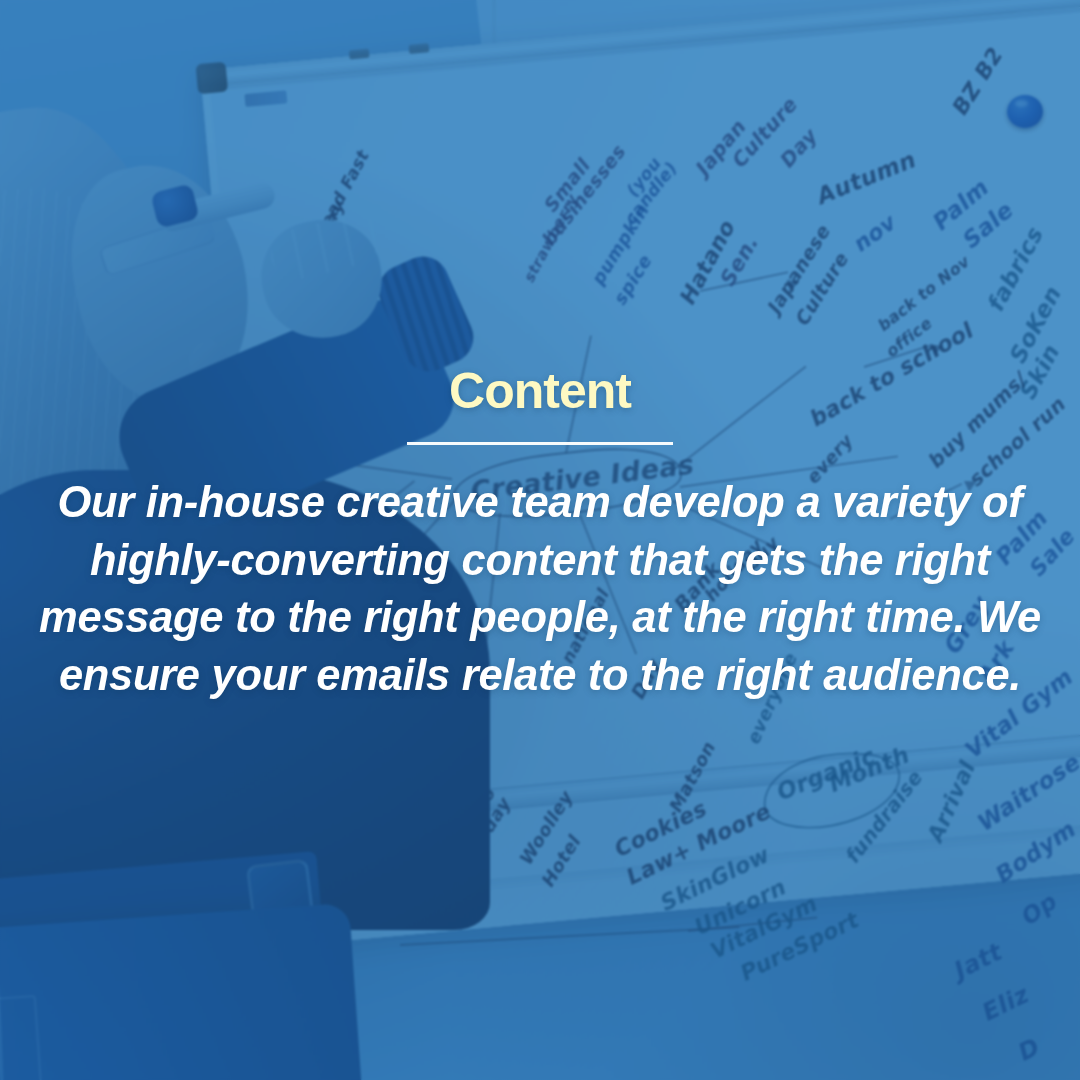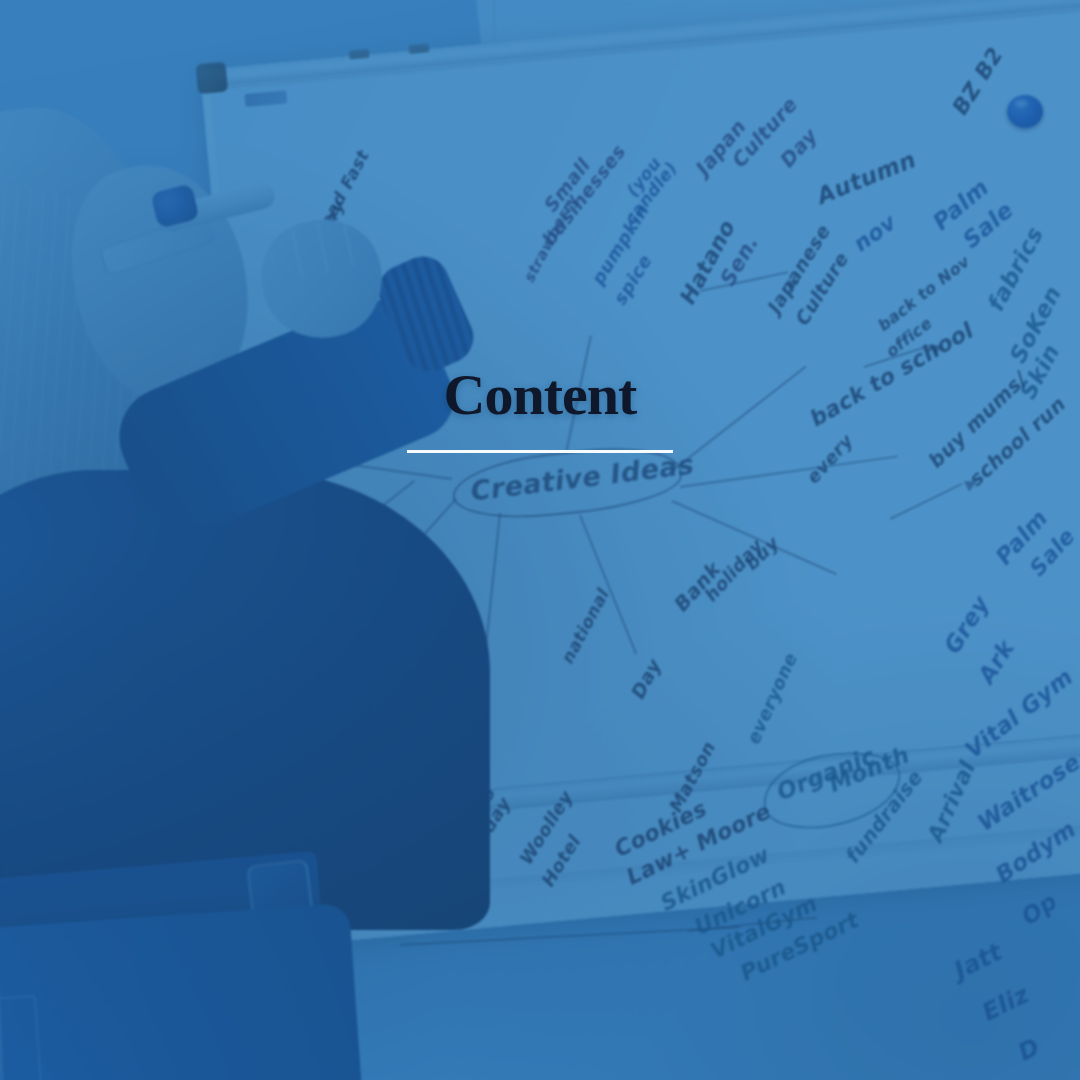--- a/index.html
+++ b/index.html
@@ -288,27 +288,26 @@
   }
 
   
   .content{
     position:absolute; inset:0;
     display:flex; flex-direction:column;
     align-items:center; justify-content:flex-start;
     padding-top:366px;
   }
   .title{
-    font-size:58px;
+    font-size:50px;
     font-weight:bold;
-    color:#0f172a;
+    color:#fef9c3;
     letter-spacing:-1px;
     line-height:1;
     text-shadow:0 2px 7px rgba(10,45,80,.30);
-    font-family:Liberation Serif, serif;
   }
   .divider{
     width:266px; height:3px;
     background:#ffffff;
     margin-top:26px;
     opacity:.96;
   }
   .body{
     margin-top:29px;
     width:1010px;
@@ -467,15 +466,16 @@
     <div class="photo-shade"></div>
     <div class="photo-blur"></div>
   </div>
 
   <div class="overlay"></div>
   <div class="overlay2"></div>
 
   <div class="content">
     <div class="title">Content</div>
     <div class="divider"></div>
+    <div class="body">Our in-house creative team develop a variety of highly-converting content that gets the right message to the right people, at the right time. We ensure your emails relate to the right audience.</div>
   </div>
 
 </div>
 
 </body></html>

